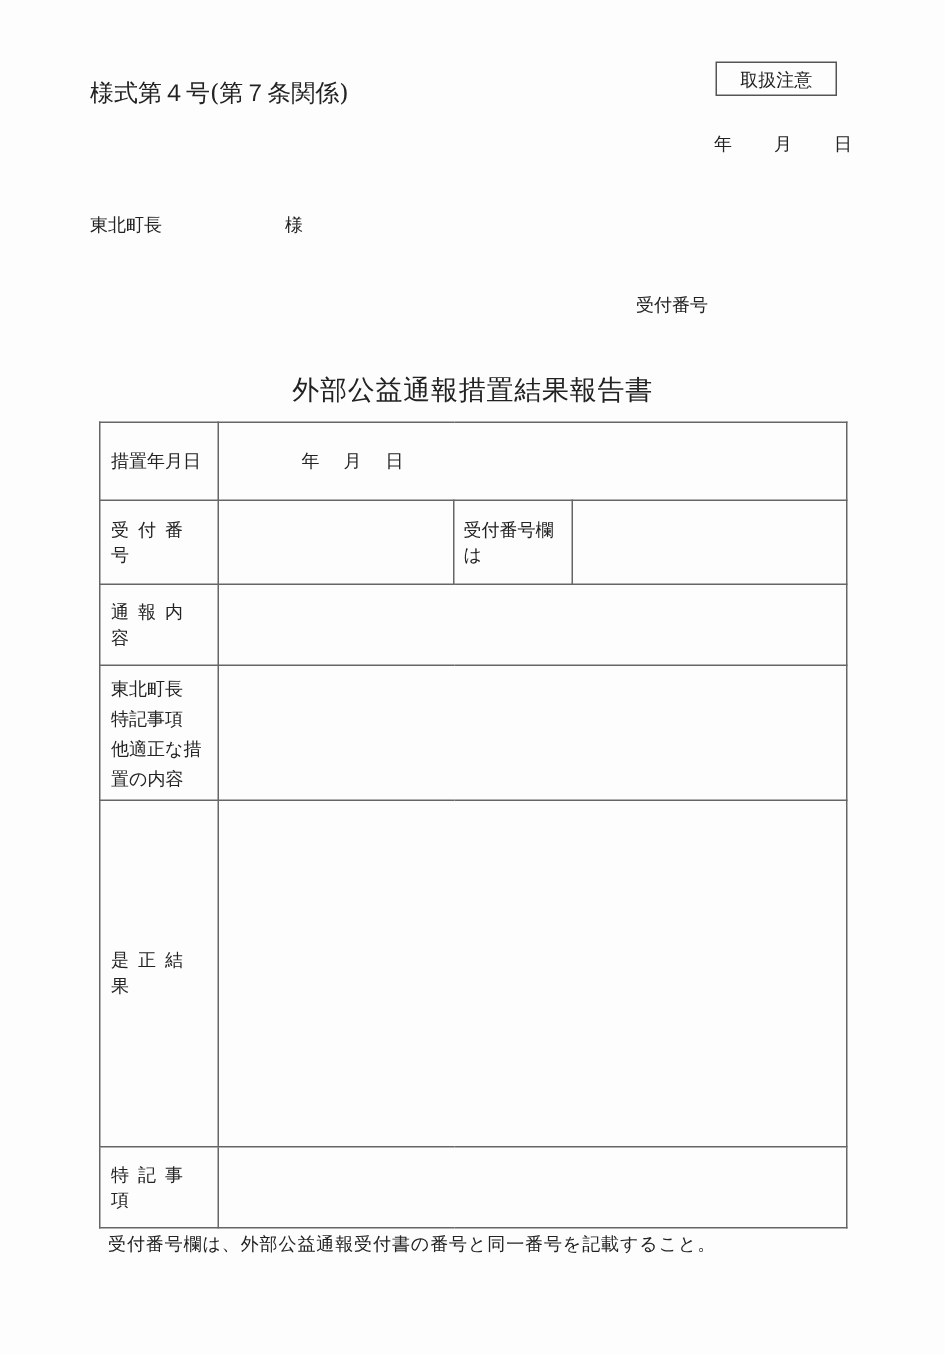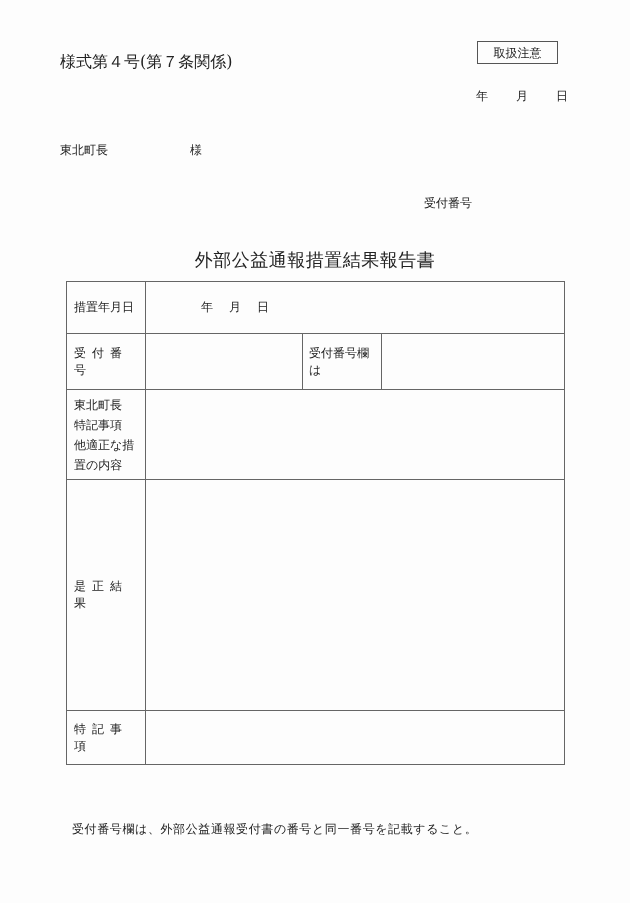--- a/index.html
+++ b/index.html
@@ -61,20 +61,24 @@
     <td colspan="3" class="date-cell" style="padding-left:55px">
       <span style="width:28px">年</span><span style="width:28px">月</span><span>日</span>
     </td>
   </tr>
   <tr class="r2">
     <td class="lbl spaced">受付番号</td>
     <td></td>
     <td style="padding-left:6px">受付番号欄は</td>
     <td></td>
   </tr>
+  <tr class="r3">
+    <td class="lbl spaced">通報内容</td>
+    <td colspan="3"></td>
+  </tr>
   <tr class="r4">
     <td class="lbl multi">
       <div>東北町長</div>
       <div>特記事項</div>
       <div>他適正な措</div>
       <div>置の内容</div>
     </td>
     <td colspan="3"></td>
   </tr>
   <tr class="r5">

